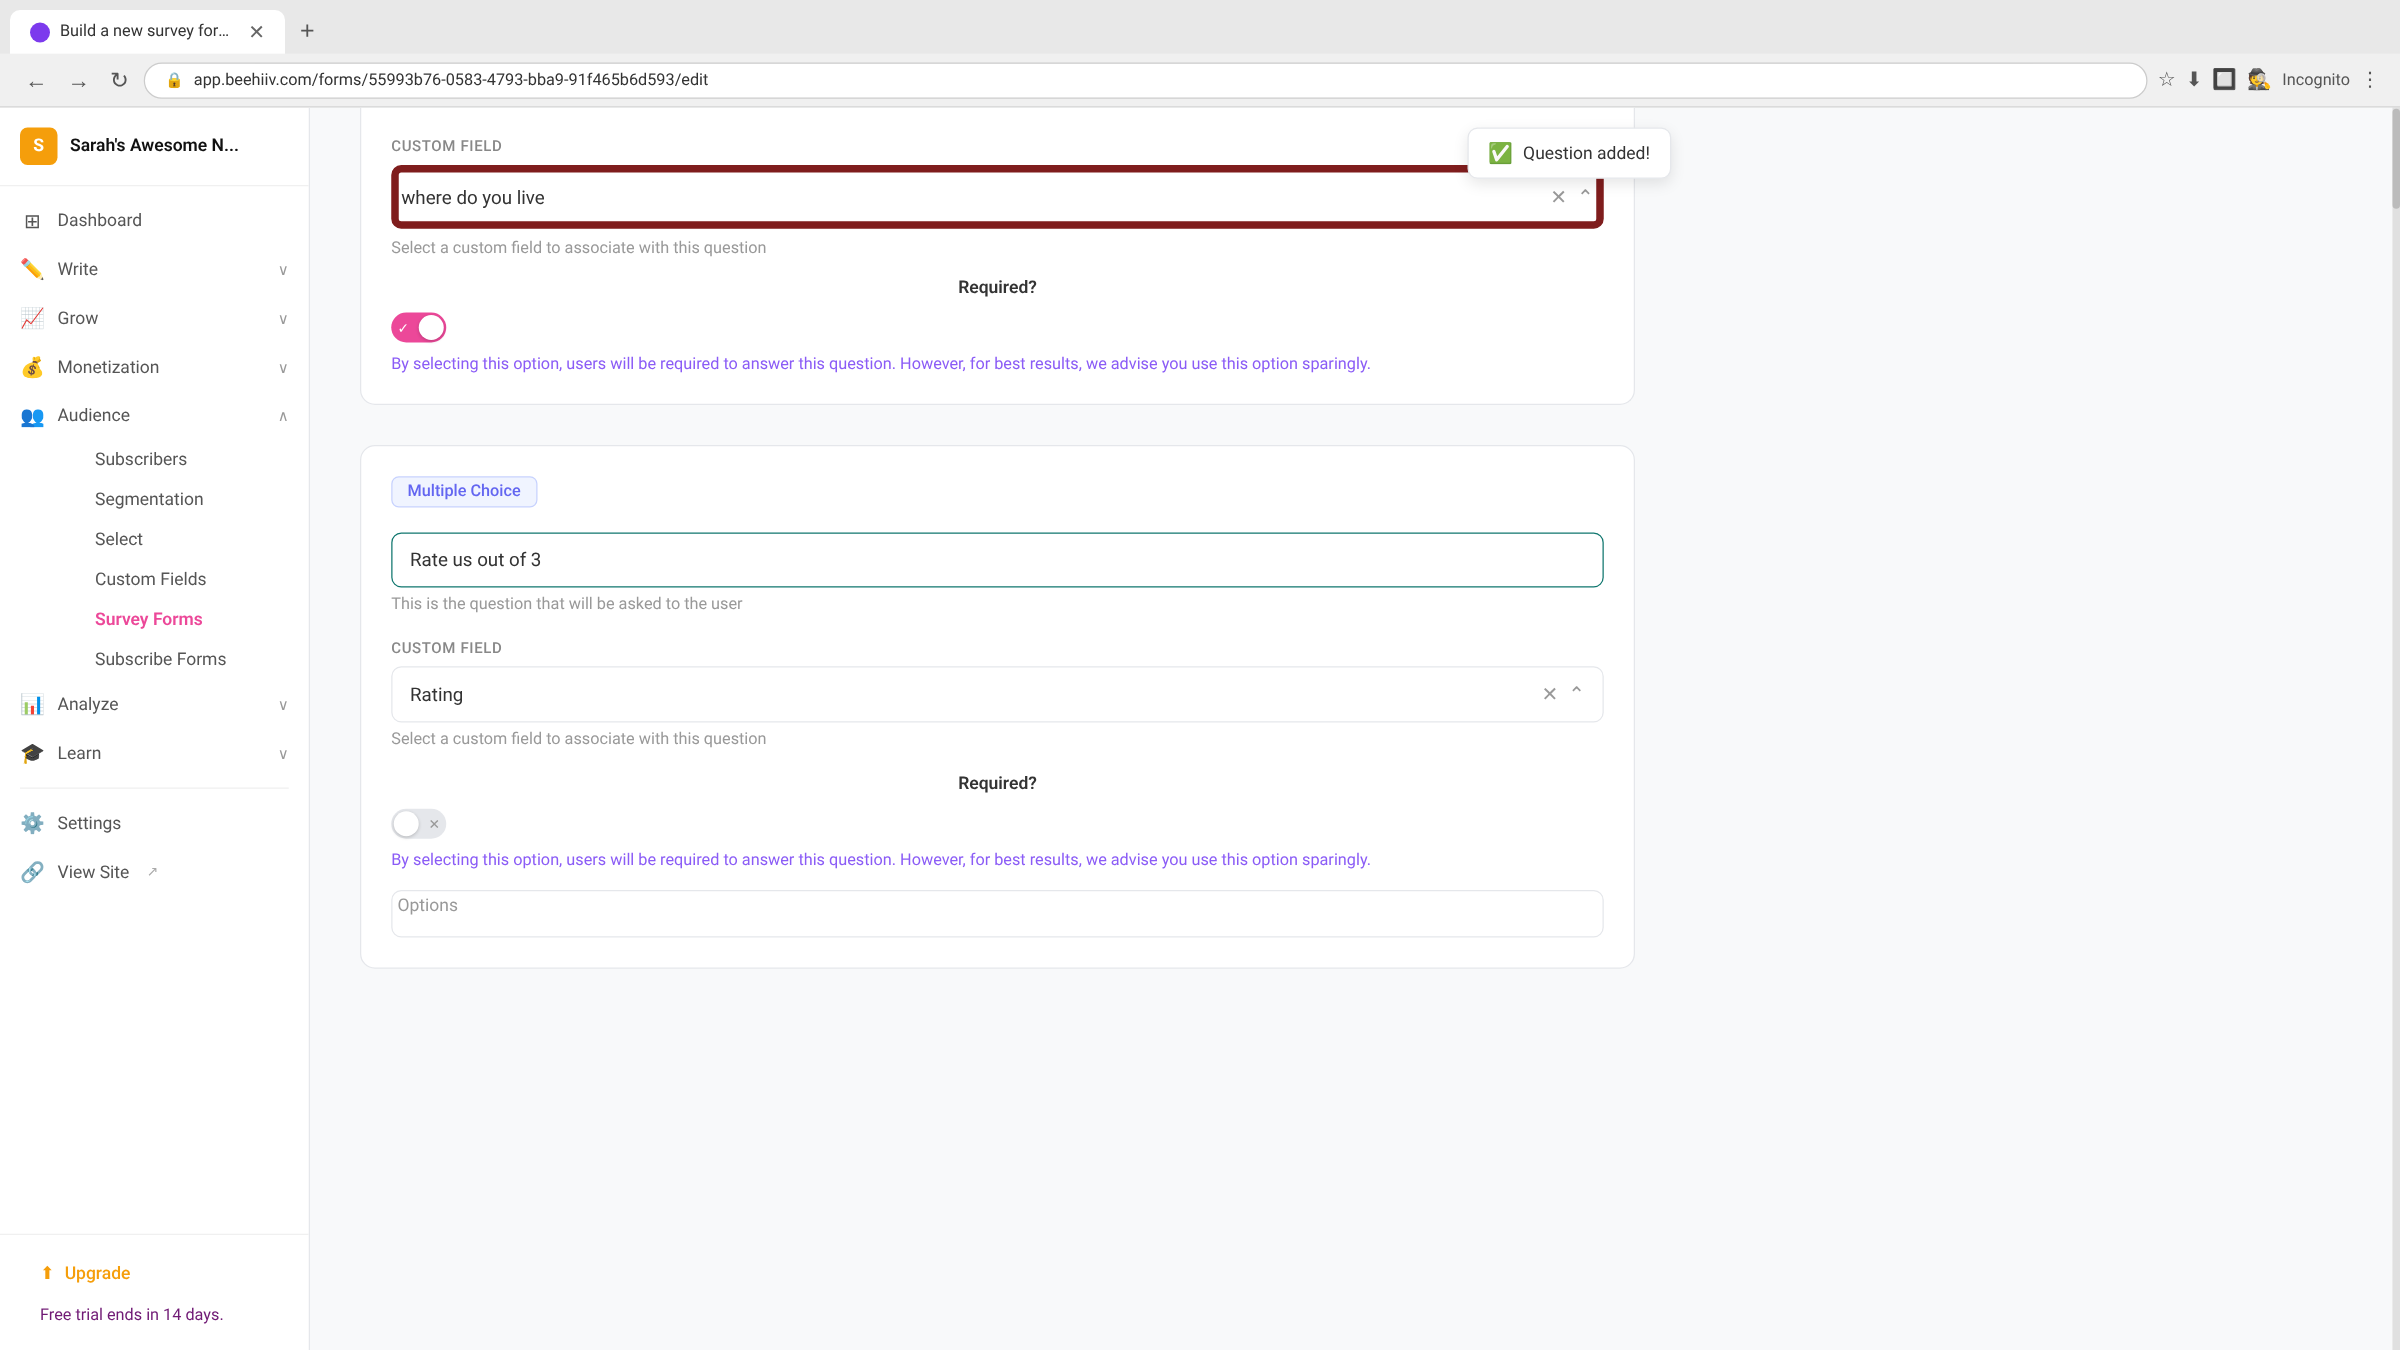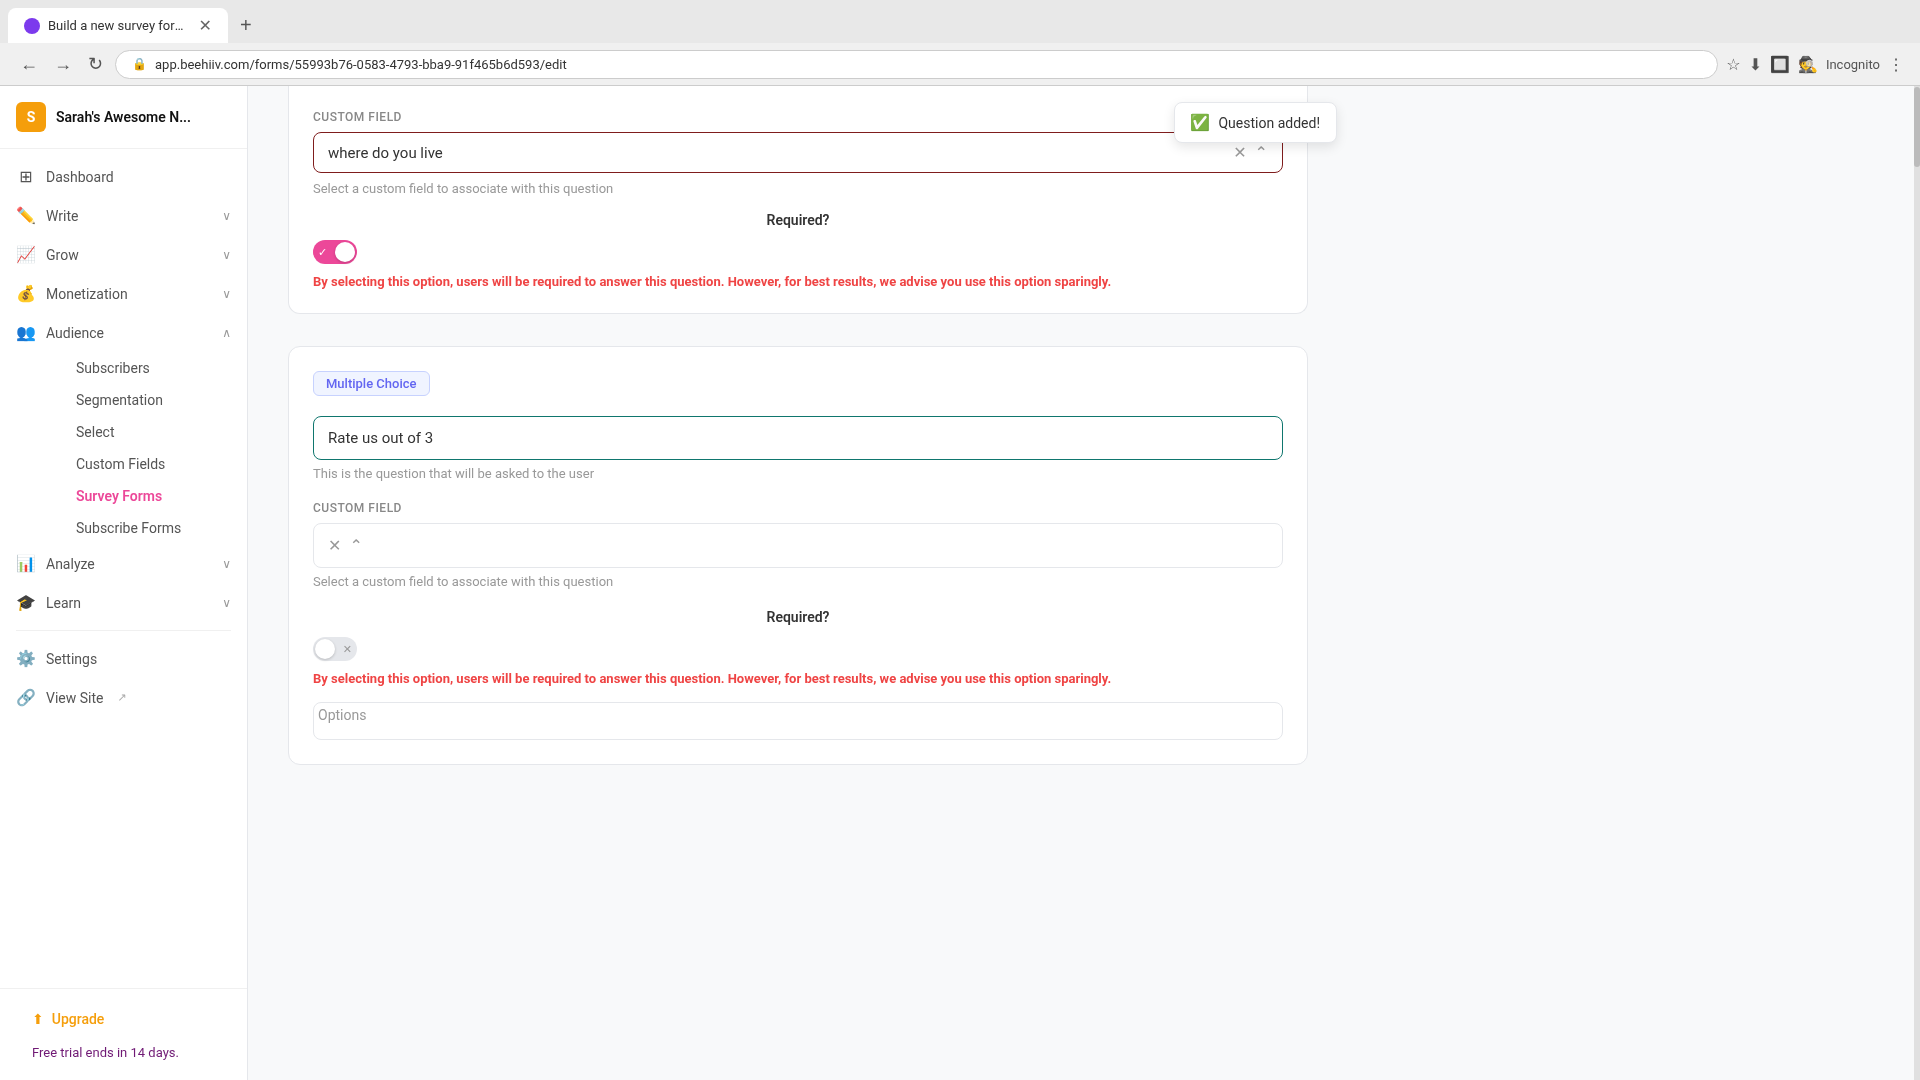--- a/index.html
+++ b/index.html
@@ -39,37 +39,37 @@
     .upgrade-btn { display: flex; align-items: center; gap: 8px; padding: 10px 16px; cursor: pointer; color: #f59e0b; font-size: 14px; font-weight: 500; }
     .free-trial { padding: 8px 16px; font-size: 13px; color: #701a75; }
 
     
     .main-content { flex: 1; overflow-y: auto; background: #f8f9fa; }
     .content-area { max-width: 1100px; padding: 0 40px 40px; }
 
     
     .question-card { background: white; border: 1px solid #e5e7eb; border-radius: 12px; padding: 24px; margin-bottom: 16px; position: relative; }
     .custom-field-label { font-size: 12px; color: #888; font-weight: 500; text-transform: uppercase; letter-spacing: 0.5px; margin-bottom: 8px; }
-    .question-input-row { display: flex; align-items: center; border: 1px solid #7f1d1d; border-radius: 8px; padding: 10px 14px; margin-bottom: 8px; }
+    .question-input-row { display: flex; align-items: center; border: 6px solid #7f1d1d; border-radius: 8px; padding: 10px 2px; margin-bottom: 8px; }
     .question-input-text { flex: 1; font-size: 15px; color: #333; }
     .input-actions { display: flex; gap: 8px; color: #999; }
     .helper-text { font-size: 13px; color: #999; margin-bottom: 16px; }
 
     
     .toast { position: absolute; top: 16px; right: -30px; background: white; border: 1px solid #e5e7eb; border-radius: 8px; padding: 10px 16px; display: flex; align-items: center; gap: 8px; box-shadow: 0 4px 12px rgba(0,0,0,0.1); font-size: 14px; color: #333; z-index: 10; }
     .toast-check { color: #22c55e; font-size: 16px; }
 
     
     .section-label { font-size: 14px; font-weight: 600; color: #333; margin-bottom: 12px; text-align: center; }
     .toggle { display: flex; align-items: center; }
     .toggle-track { width: 44px; height: 24px; border-radius: 12px; background: #ec4899; position: relative; cursor: pointer; display: flex; align-items: center; padding: 2px; }
     .toggle-thumb { width: 20px; height: 20px; border-radius: 50%; background: white; transition: transform 0.2s; box-shadow: 0 1px 3px rgba(0,0,0,0.2); }
     .toggle-thumb.on { transform: translateX(20px); }
     .toggle-icon { position: absolute; left: 5px; font-size: 11px; color: white; }
-    .required-desc { font-size: 13px; color: #ef4444; margin-top: 10px; font-weight: bold; }
+    .required-desc { font-size: 13px; color: #8b5cf6; margin-top: 10px; }
 
     
     .question-type-badge { display: inline-block; background: #f0f4ff; color: #6366f1; border: 1px solid #c7d2fe; border-radius: 6px; padding: 4px 12px; font-size: 13px; font-weight: 500; margin-bottom: 20px; }
     .prompt-label { font-size: 14px; font-weight: 600; color: #333; margin-bottom: 8px; }
     .prompt-input { border: 1px solid #0f766e; border-radius: 8px; padding: 12px 14px; font-size: 15px; color: #333; width: 100%; margin-bottom: 6px; }
     .prompt-helper { font-size: 13px; color: #999; margin-bottom: 20px; }
     .custom-field-row { border: 1px solid #e5e7eb; border-radius: 8px; padding: 12px 14px; display: flex; align-items: center; margin-bottom: 6px; }
     .custom-field-value { flex: 1; font-size: 15px; color: #333; }
     .field-actions { display: flex; gap: 8px; color: #999; }
     .toggle-track-off { width: 44px; height: 24px; border-radius: 12px; background: #e5e7eb; position: relative; cursor: pointer; display: flex; align-items: center; padding: 2px; }
@@ -242,20 +242,21 @@
       <div class="question-card">
         <div class="question-type-badge">Multiple Choice</div>
 
         <div class="prompt-input">
           <span>Rate us out of 3</span>
         </div>
         <div class="prompt-helper">This is the question that will be asked to the user</div>
 
         <div class="custom-field-label">Custom Field</div>
         <div class="custom-field-row">
+          <span class="custom-field-value">Rating</span>
           <div class="field-actions">
             <span>✕</span>
             <span>⌃</span>
           </div>
         </div>
         <div class="helper-text" style="margin-bottom: 20px;">Select a custom field to associate with this question</div>
 
         <div class="section-label">Required?</div>
         <div class="toggle">
           <div class="toggle-track-off" style="position:relative;">

